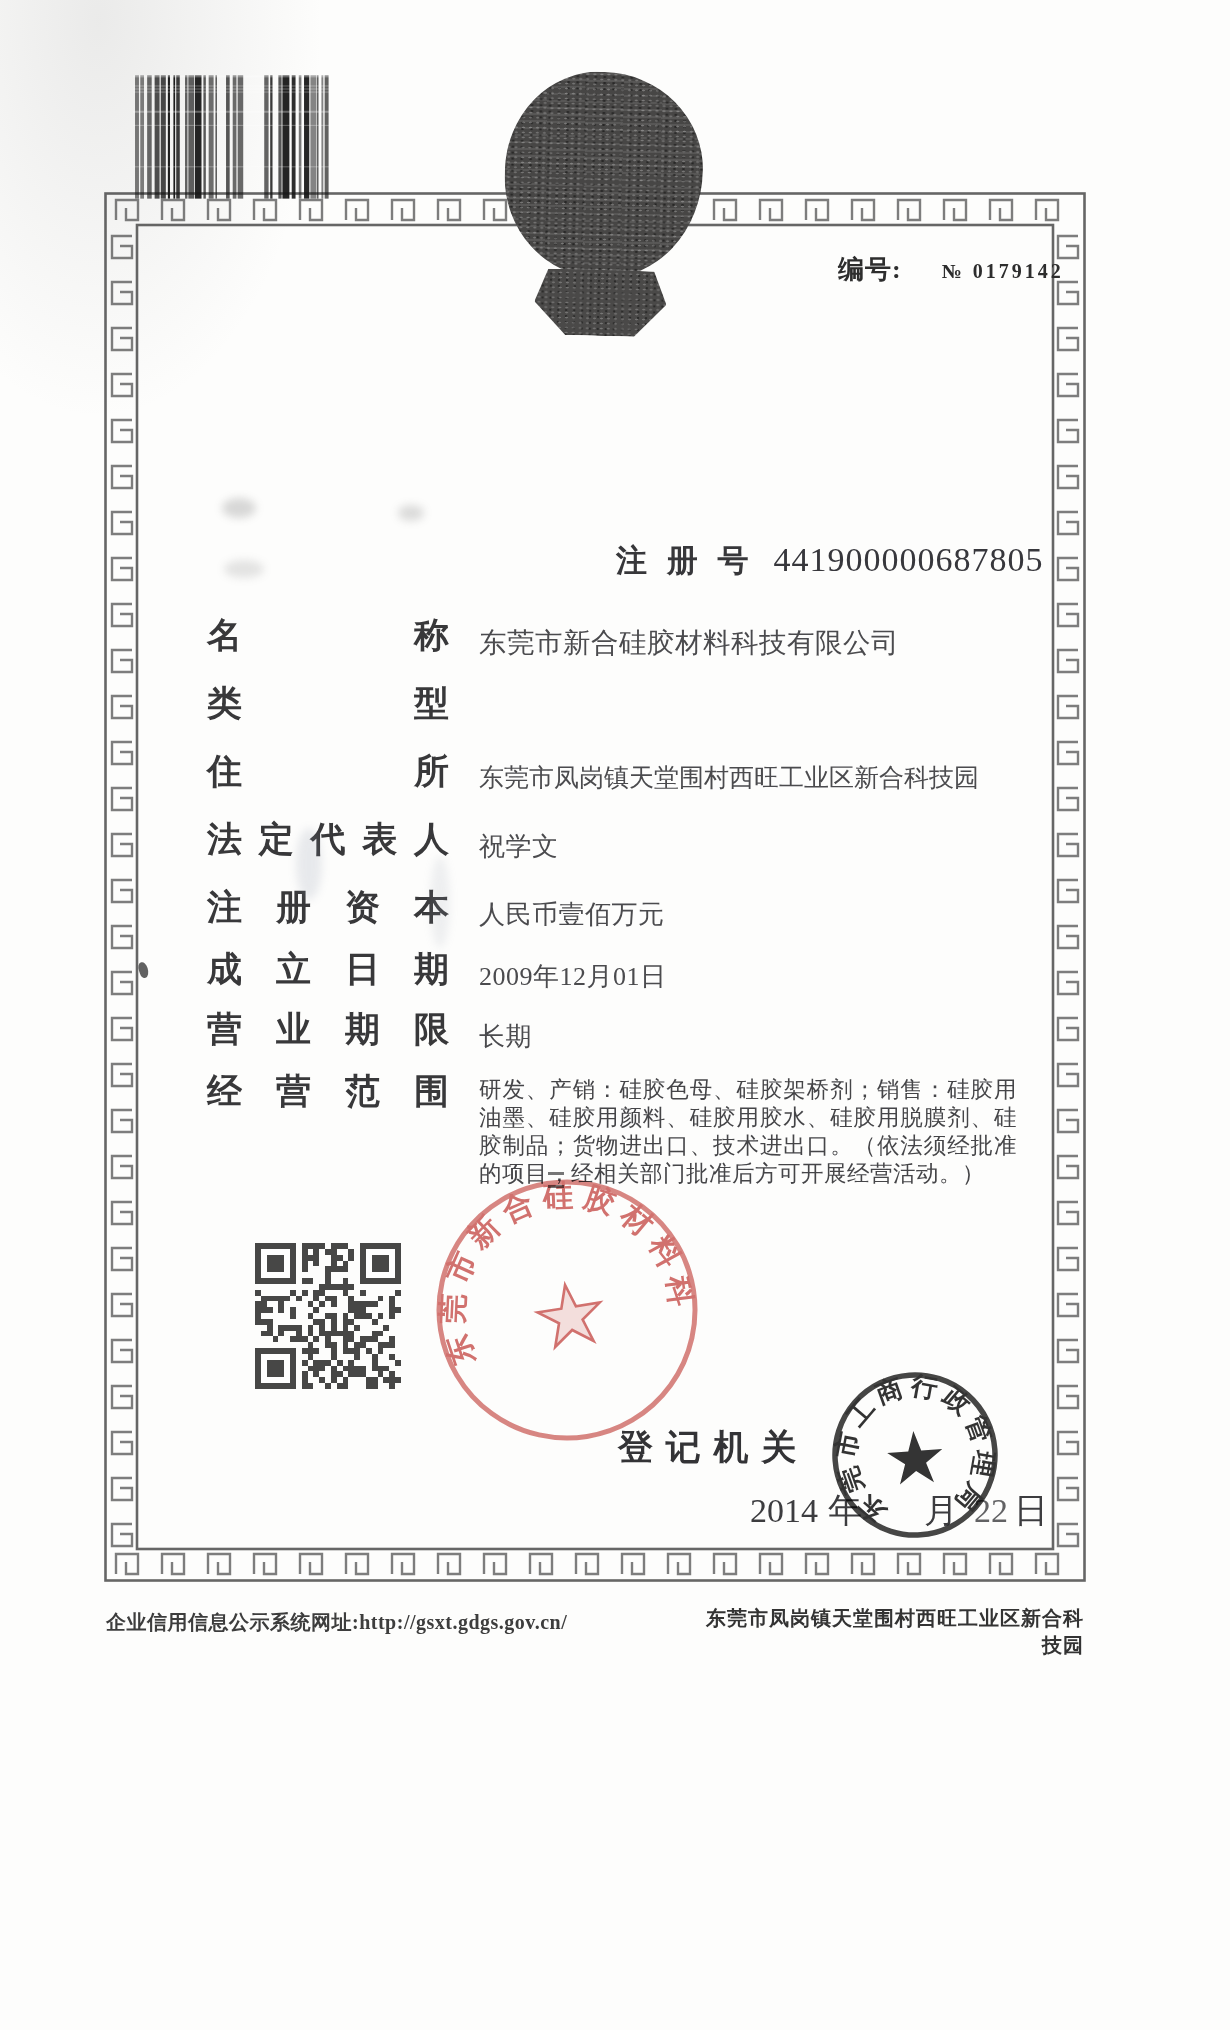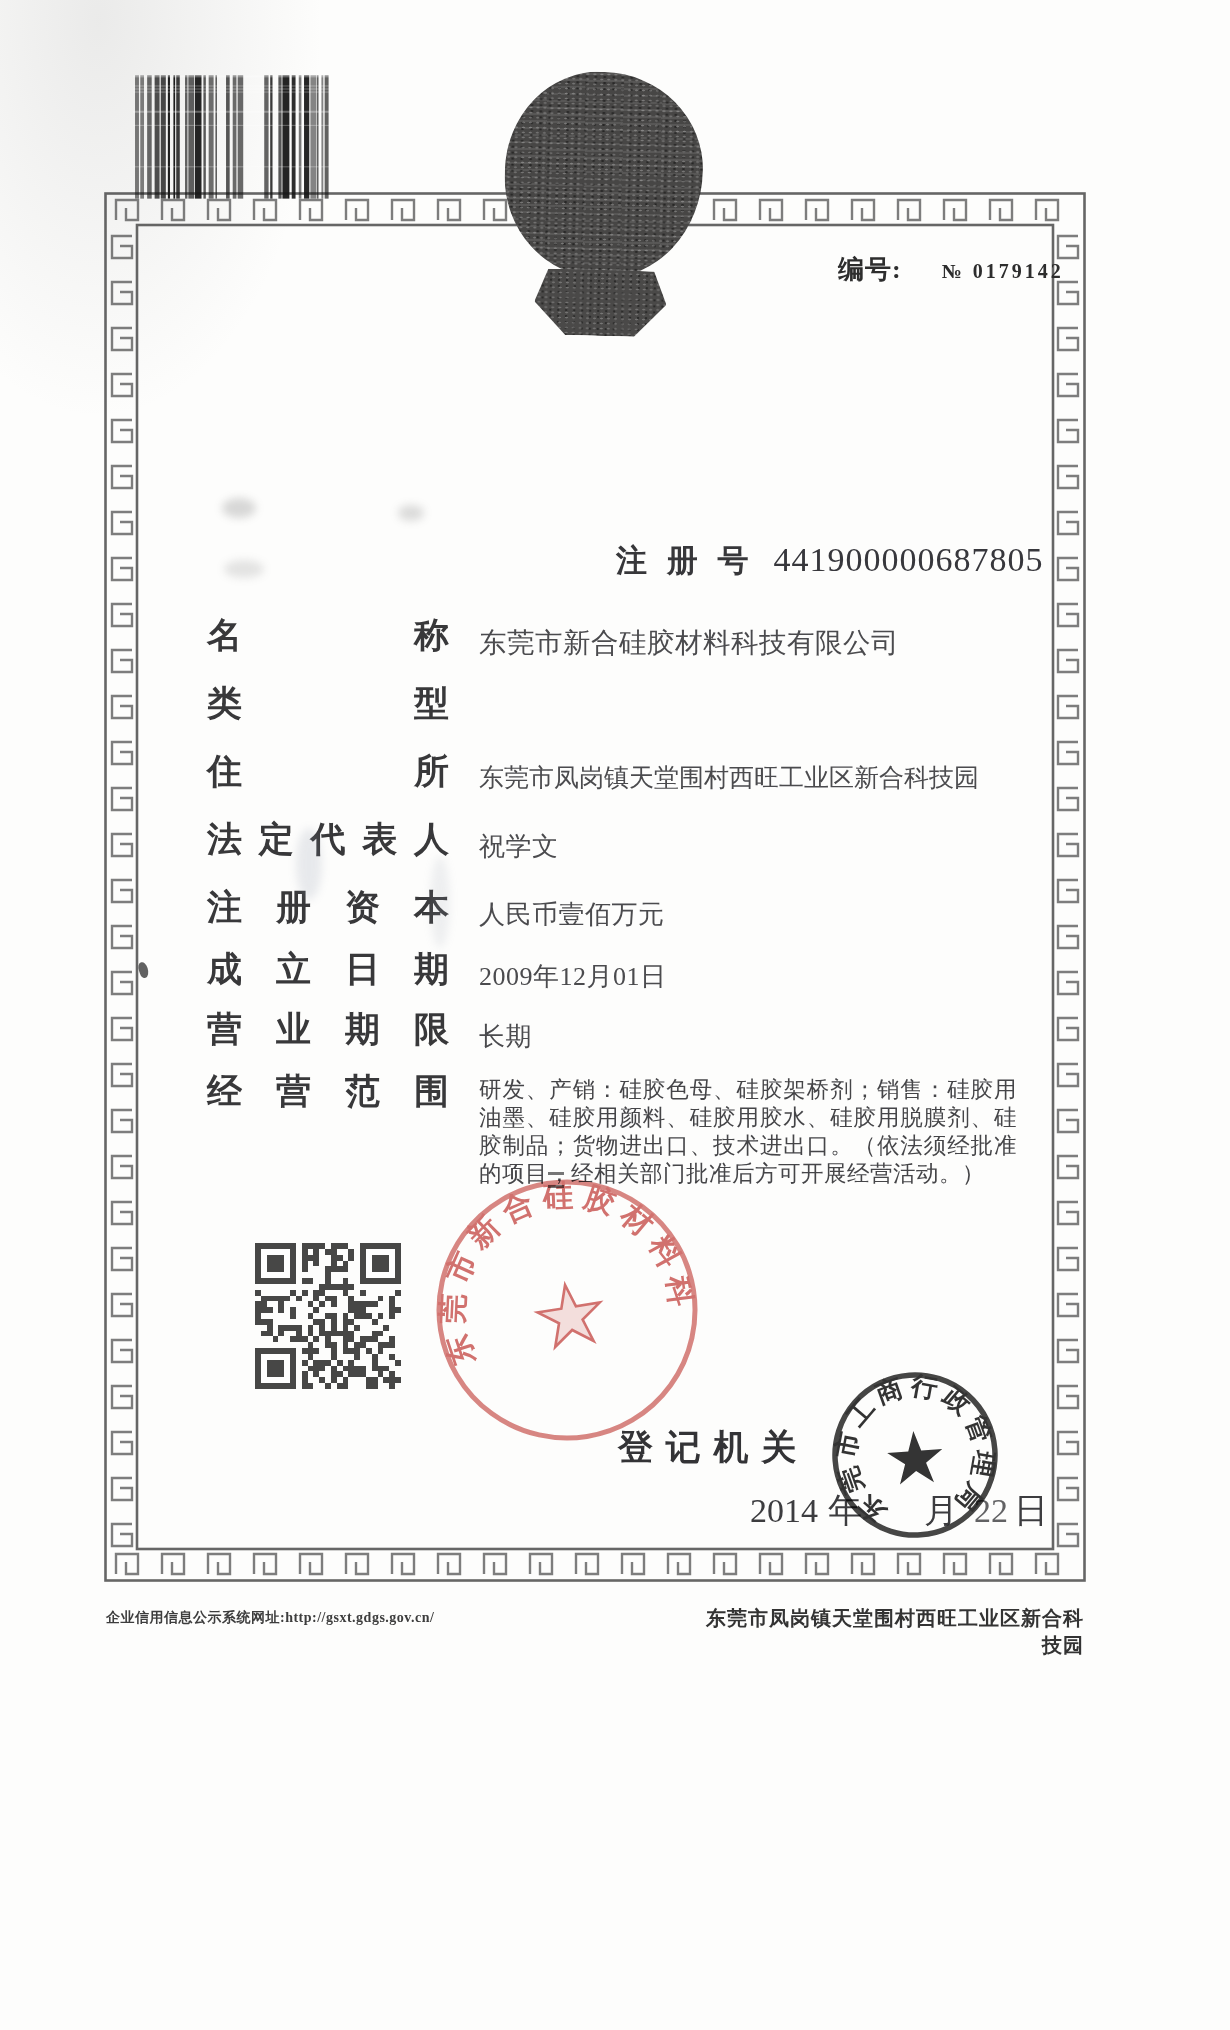--- a/index.html
+++ b/index.html
@@ -69,21 +69,21 @@
 
   
   .registrar{left:618px;top:1424px;font-size:35px;font-weight:700;color:#333336;
              letter-spacing:2px;z-index:2;}
   .dateline{left:750px;top:1488px;z-index:2;display:flex;align-items:center;
             font-size:34px;color:#3c3c3f;}
   .dateline .u1{margin-left:10px;} .dateline .u2{margin-left:62px;}
   .dateline .dday{margin-left:16px;opacity:.8;} .dateline .u3{margin-left:6px;}
 
   
-  .footer-left{left:106px;top:1609px;font-size:14px;font-weight:600;color:#3d3d3d;
+  .footer-left{left:106px;top:1609px;font-size:20px;font-weight:600;color:#3d3d3d;
                letter-spacing:.5px;z-index:2;}
   .footer-right{left:690px;top:1605px;width:394px;text-align:right;font-size:20px;
                 font-weight:700;color:#333;letter-spacing:1px;z-index:2;}
 
   
   .smudge{position:absolute;border-radius:50%;filter:blur(4px);z-index:3;}
   .s1{left:296px;top:828px;width:26px;height:72px;background:#8a93a6;opacity:.18;}
   .s2{left:430px;top:856px;width:20px;height:92px;background:#9aa0ae;opacity:.15;}
   .s3{left:222px;top:498px;width:34px;height:20px;background:#777;opacity:.28;}
   .s4{left:398px;top:505px;width:26px;height:16px;background:#777;opacity:.25;}

